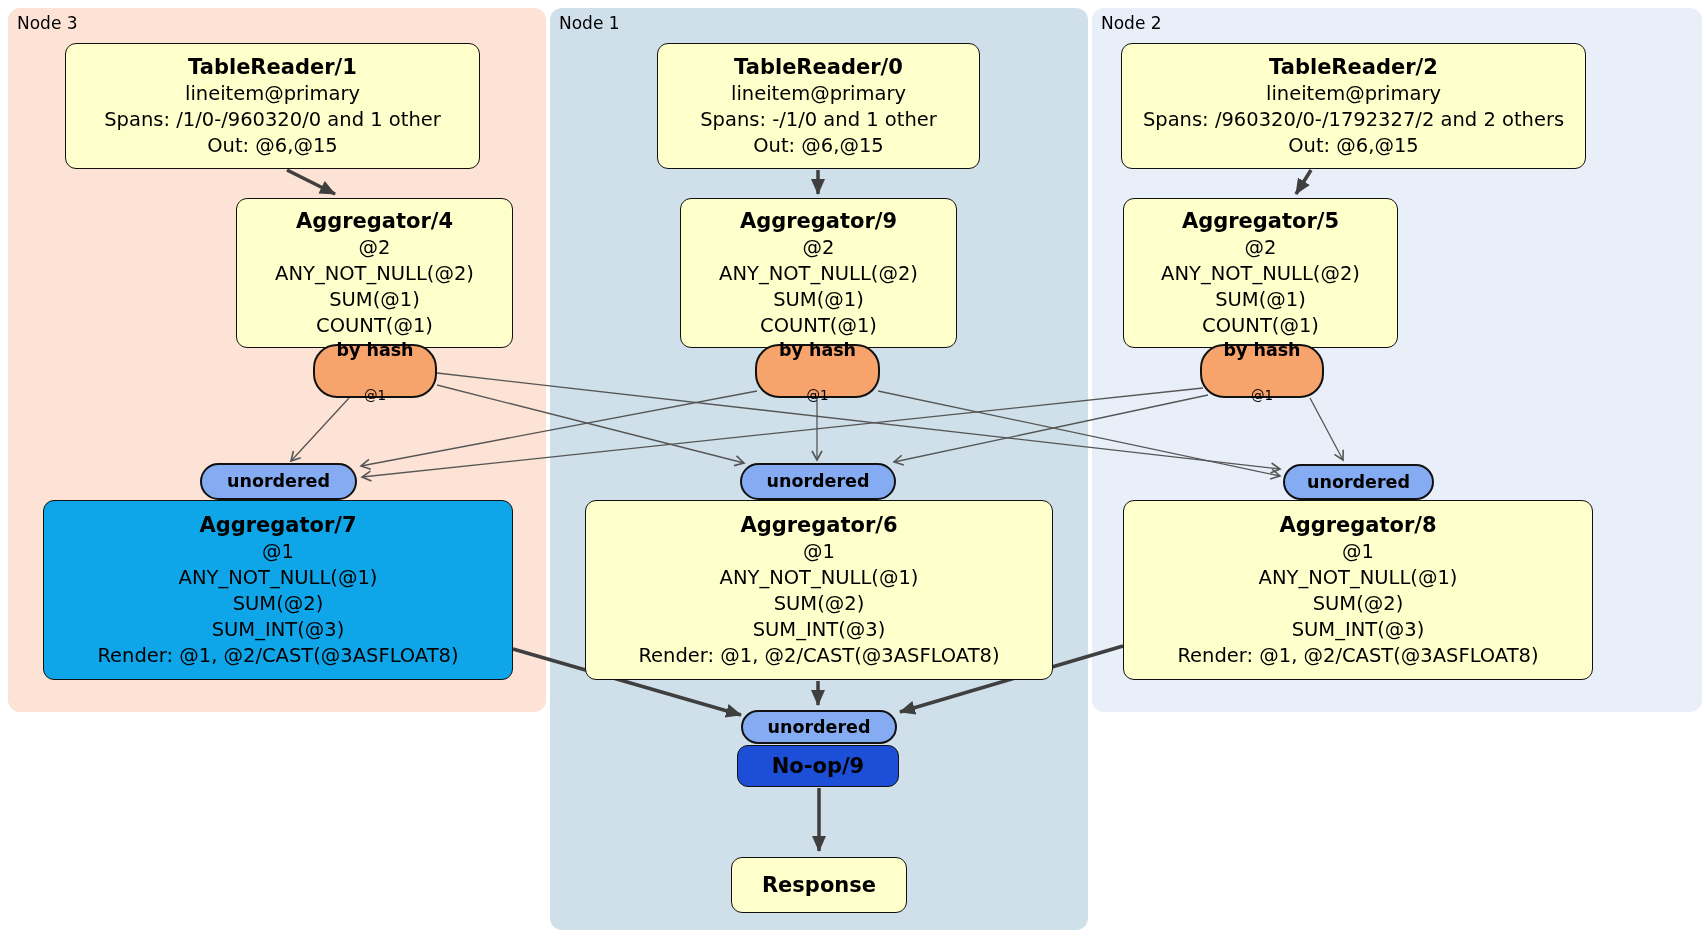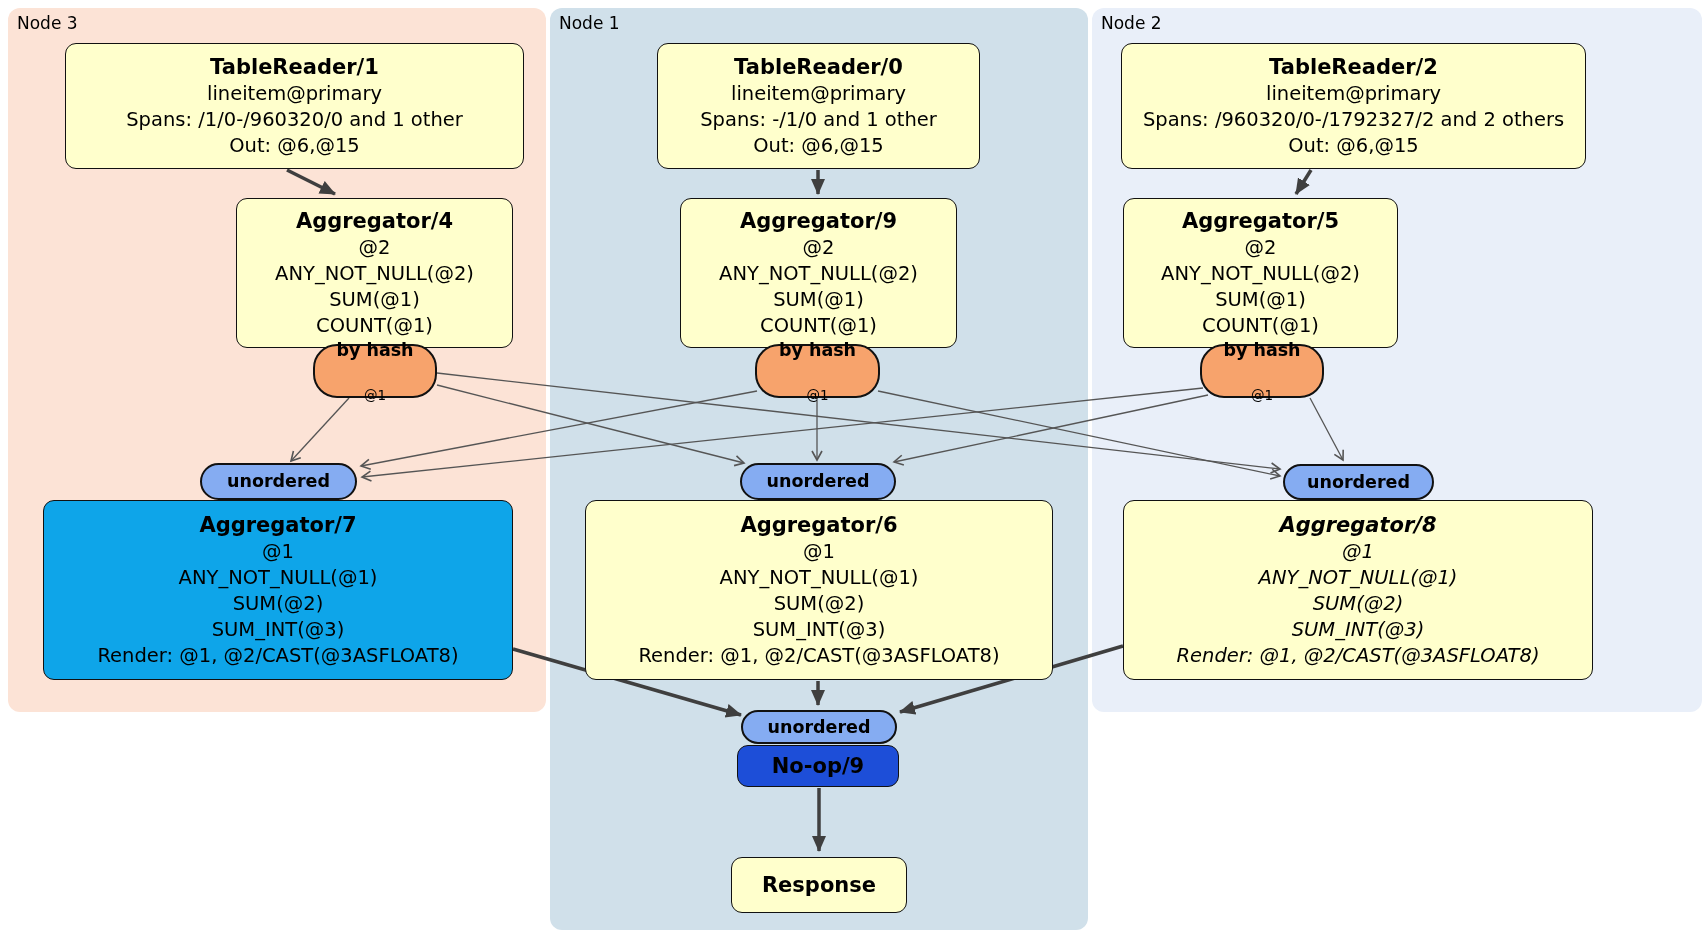--- a/index.html
+++ b/index.html
@@ -54,21 +54,21 @@
       <line x1="1208" y1="395" x2="894" y2="462" stroke="#555555" stroke-width="1.3" marker-end="url(#ah-thin)"></line>
       <line x1="1310" y1="398" x2="1343" y2="460" stroke="#555555" stroke-width="1.3" marker-end="url(#ah-thin)"></line>
       <line x1="287" y1="170" x2="335" y2="194" stroke="#3f3f3f" stroke-width="3.5" marker-end="url(#ah-thick)"></line>
       <line x1="818" y1="170" x2="818" y2="194" stroke="#3f3f3f" stroke-width="3.5" marker-end="url(#ah-thick)"></line>
       <line x1="1311" y1="170" x2="1296" y2="194" stroke="#3f3f3f" stroke-width="3.5" marker-end="url(#ah-thick)"></line>
       <line x1="513" y1="649" x2="741" y2="715" stroke="#3f3f3f" stroke-width="3.5" marker-end="url(#ah-thick)"></line>
       <line x1="818" y1="681" x2="818" y2="705" stroke="#3f3f3f" stroke-width="3.5" marker-end="url(#ah-thick)"></line>
       <line x1="1123" y1="646" x2="900" y2="712" stroke="#3f3f3f" stroke-width="3.5" marker-end="url(#ah-thick)"></line>
       <line x1="819" y1="788" x2="819" y2="851" stroke="#3f3f3f" stroke-width="3.5" marker-end="url(#ah-thick)"></line>
     </svg>
-    <div class="procbox" style="left: 65px; top: 43px; width: 459px; height: 126px; background: rgb(255, 255, 204);">
+    <div class="procbox" style="left: 65px; top: 43px; width: 415px; height: 126px; background: rgb(255, 255, 204);">
       <div class="proc-title">TableReader/1</div>
       <div class="proc-line">lineitem@primary</div>
       <div class="proc-line">Spans: /1/0-/960320/0 and 1 other</div>
       <div class="proc-line">Out: @6,@15</div>
     </div>
     <div class="procbox" style="left: 657px; top: 43px; width: 323px; height: 126px; background: rgb(255, 255, 204);">
       <div class="proc-title">TableReader/0</div>
       <div class="proc-line">lineitem@primary</div>
       <div class="proc-line">Spans: -/1/0 and 1 other</div>
       <div class="proc-line">Out: @6,@15</div>
@@ -109,21 +109,21 @@
       <div class="proc-line">Render: @1, @2/CAST(@3ASFLOAT8)</div>
     </div>
     <div class="procbox" style="left: 585px; top: 500px; width: 468px; height: 180px; background: rgb(255, 255, 204);">
       <div class="proc-title">Aggregator/6</div>
       <div class="proc-line">@1</div>
       <div class="proc-line">ANY_NOT_NULL(@1)</div>
       <div class="proc-line">SUM(@2)</div>
       <div class="proc-line">SUM_INT(@3)</div>
       <div class="proc-line">Render: @1, @2/CAST(@3ASFLOAT8)</div>
     </div>
-    <div class="procbox" style="left: 1123px; top: 500px; width: 470px; height: 180px; background: rgb(255, 255, 204); font-style: italic;">
+    <div class="procbox" style="left: 1123px; top: 500px; width: 470px; height: 180px; background: rgb(255, 255, 204);">
       <div class="proc-title">Aggregator/8</div>
       <div class="proc-line">@1</div>
       <div class="proc-line">ANY_NOT_NULL(@1)</div>
       <div class="proc-line">SUM(@2)</div>
       <div class="proc-line">SUM_INT(@3)</div>
       <div class="proc-line">Render: @1, @2/CAST(@3ASFLOAT8)</div>
     </div>
     <div class="procbox" style="left: 737px; top: 745px; width: 162px; height: 42px; background: #1d4ed8;">
       <div class="proc-title">No-op/9</div>
     </div>

